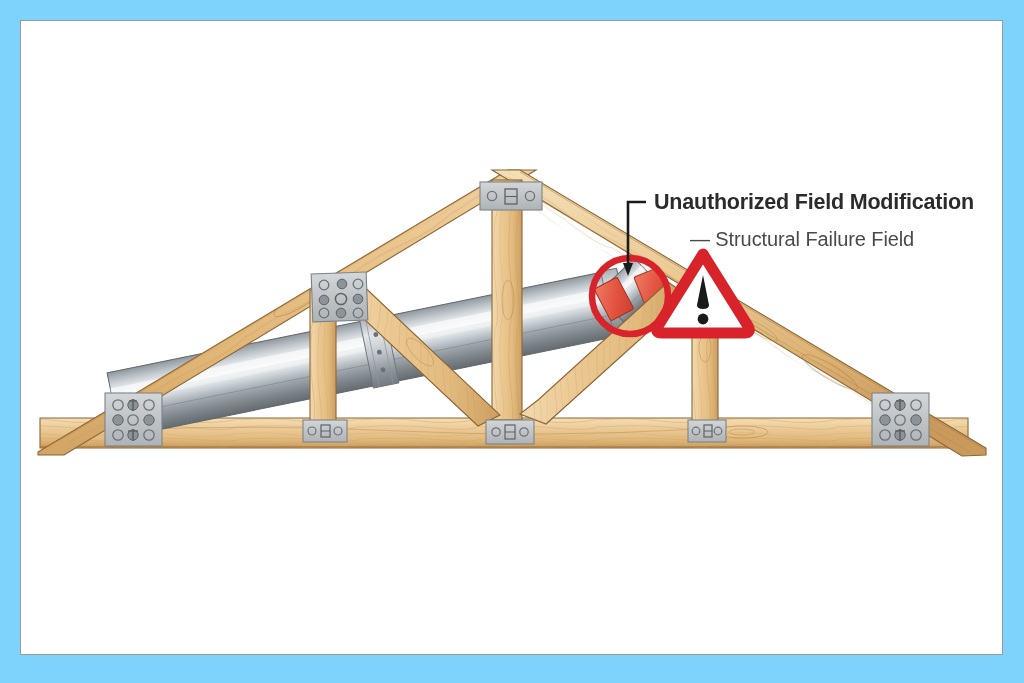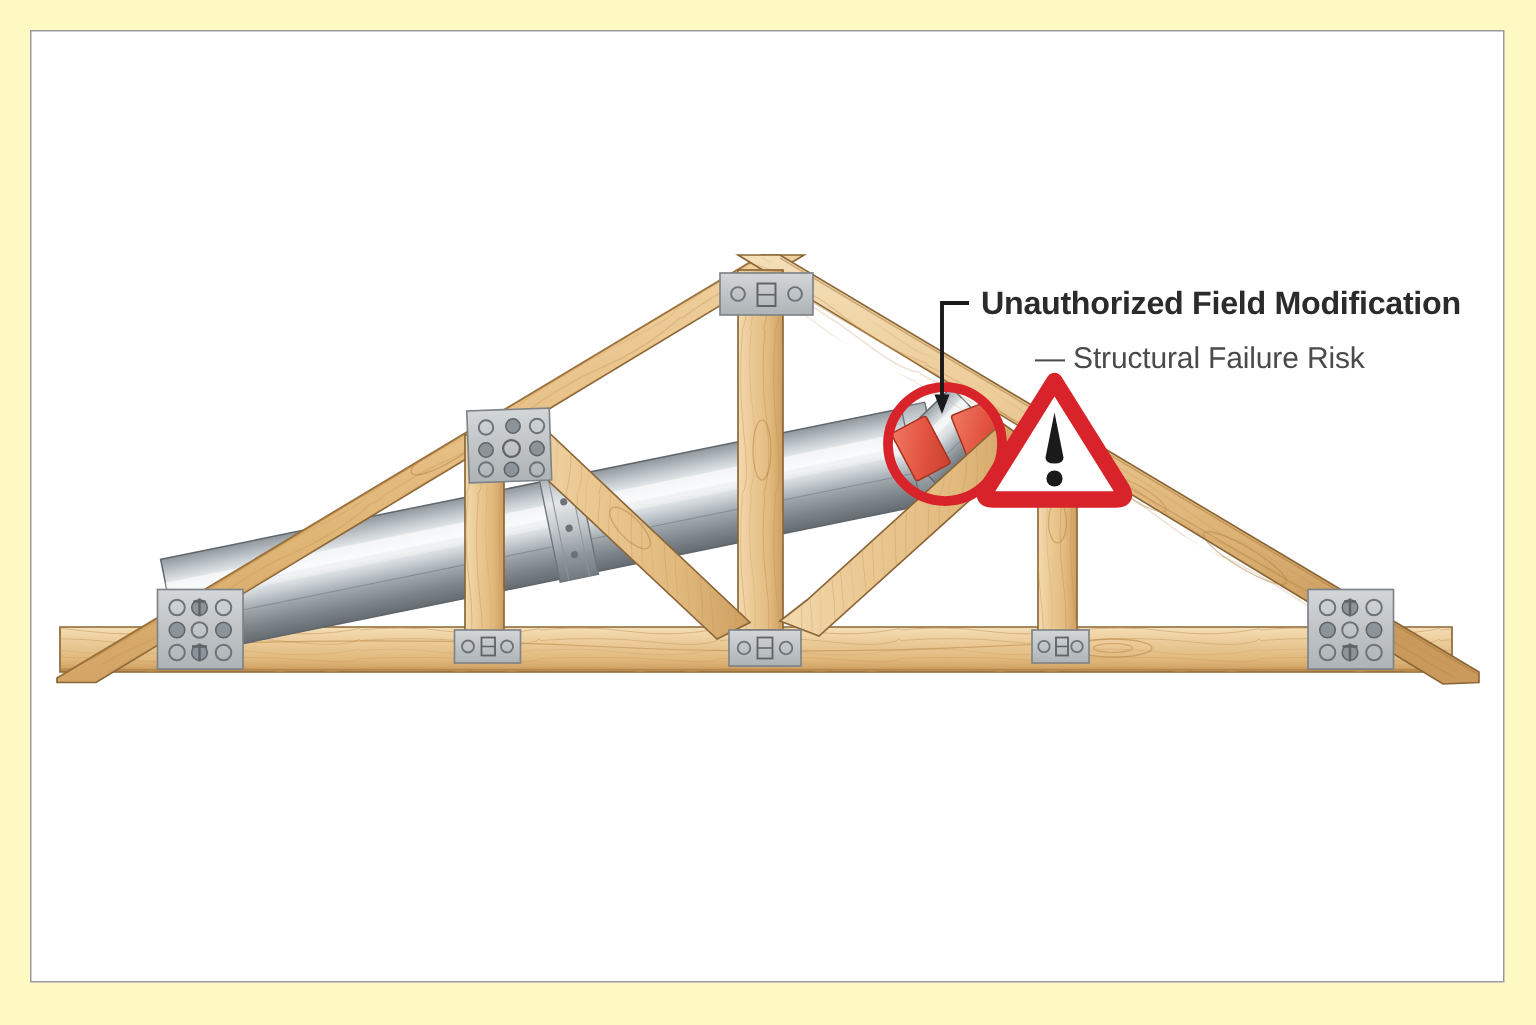--- a/index.html
+++ b/index.html
@@ -10,21 +10,21 @@
   body {
     width: 1024px;
     height: 683px;
     font-family: "Liberation Sans", sans-serif;
     overflow: hidden;
   }
   #stage {
     position: relative;
     width: 1024px;
     height: 683px;
-    background: #fef9c3;
+    background: #7dd3fc;
   }
   #frame-border {
     position: absolute;
     left: 20px;
     top: 20px;
     width: 983px;
     height: 635px;
     border: 1.5px solid #9a9a9a;
     box-sizing: border-box;
     background: #ffffff;
@@ -330,15 +330,15 @@
     </g>
 
     <g>
       <path d="M646 202 L 628 202 L 628 266" fill="none" stroke="#1a1a1a" stroke-width="2.6"></path>
       <path d="M628 276 L 623 263 L 633 263 Z" fill="#1a1a1a"></path>
     </g>
   </svg>
 
   <div class="callout" id="callout-title">Unauthorized Field Modification</div>
 
-  <div class="callout" id="callout-subtitle">— Structural Failure Risk</div>
+  <div class="callout" id="callout-subtitle">— Structural Failure Field</div>
 
 </div>
 
 </body></html>

